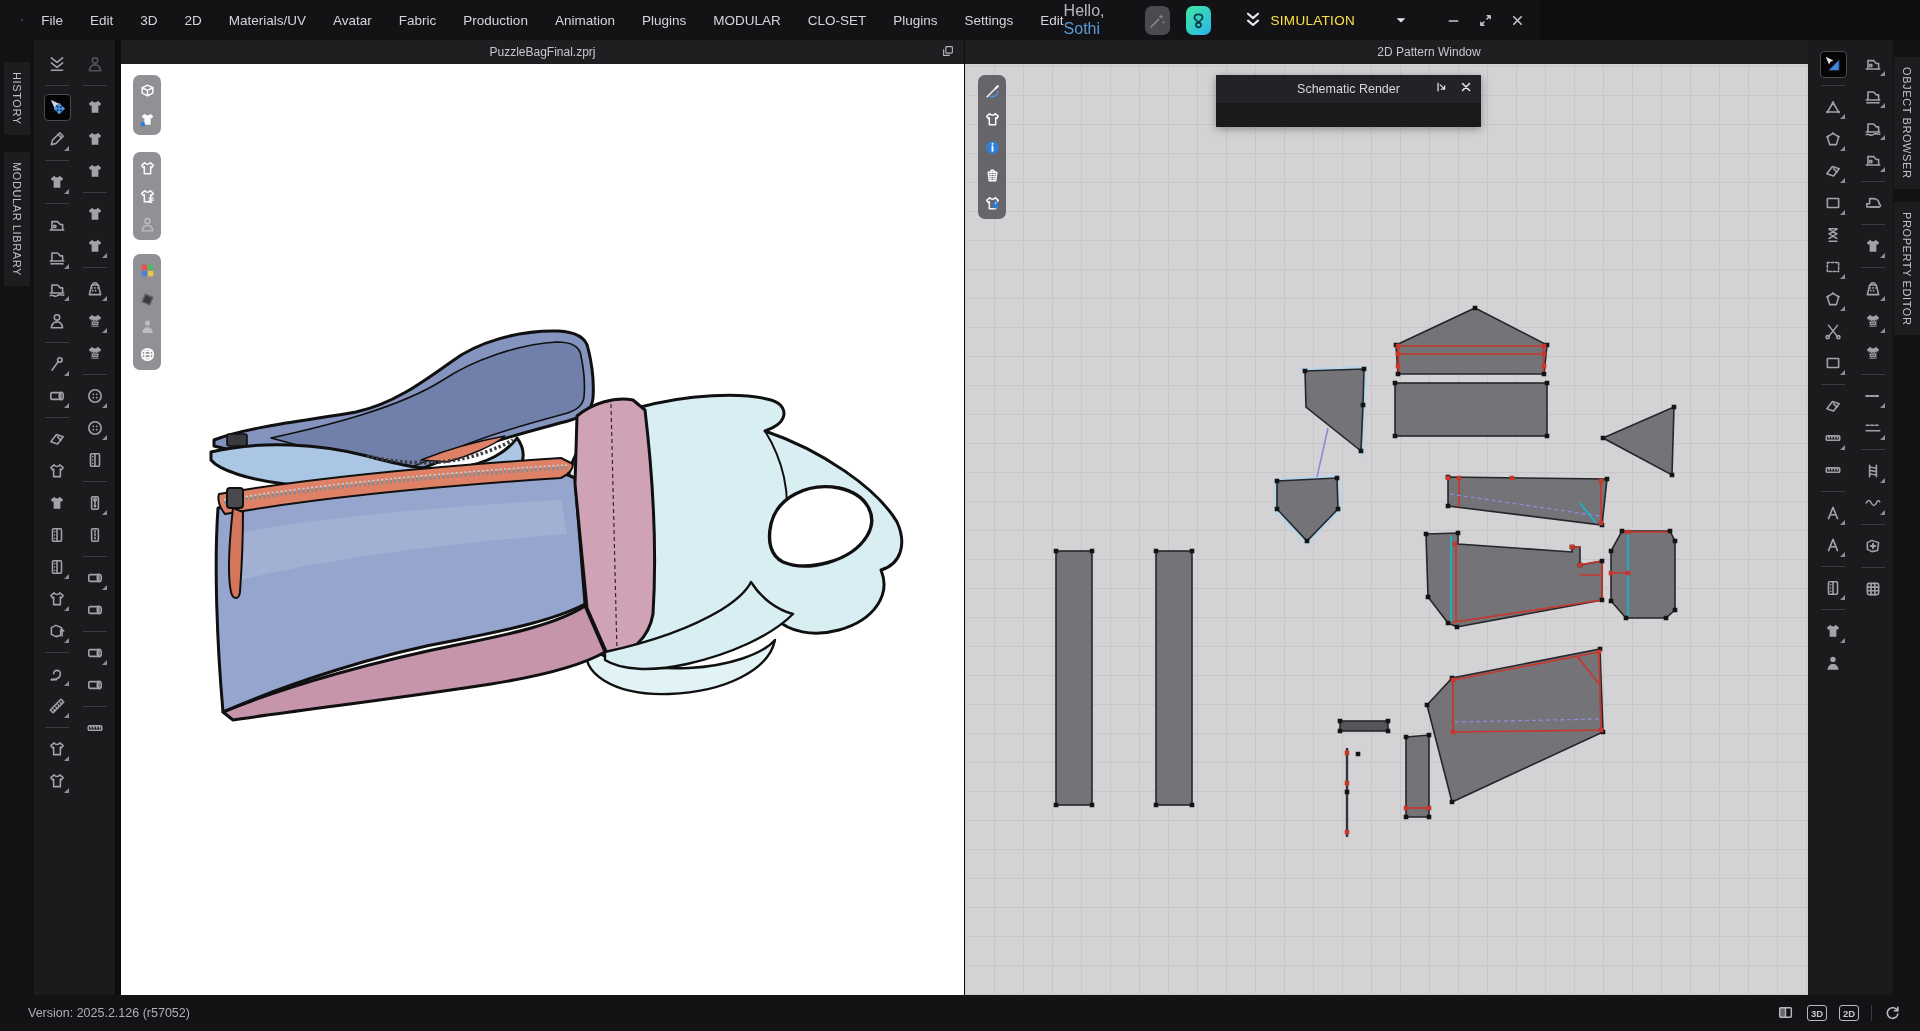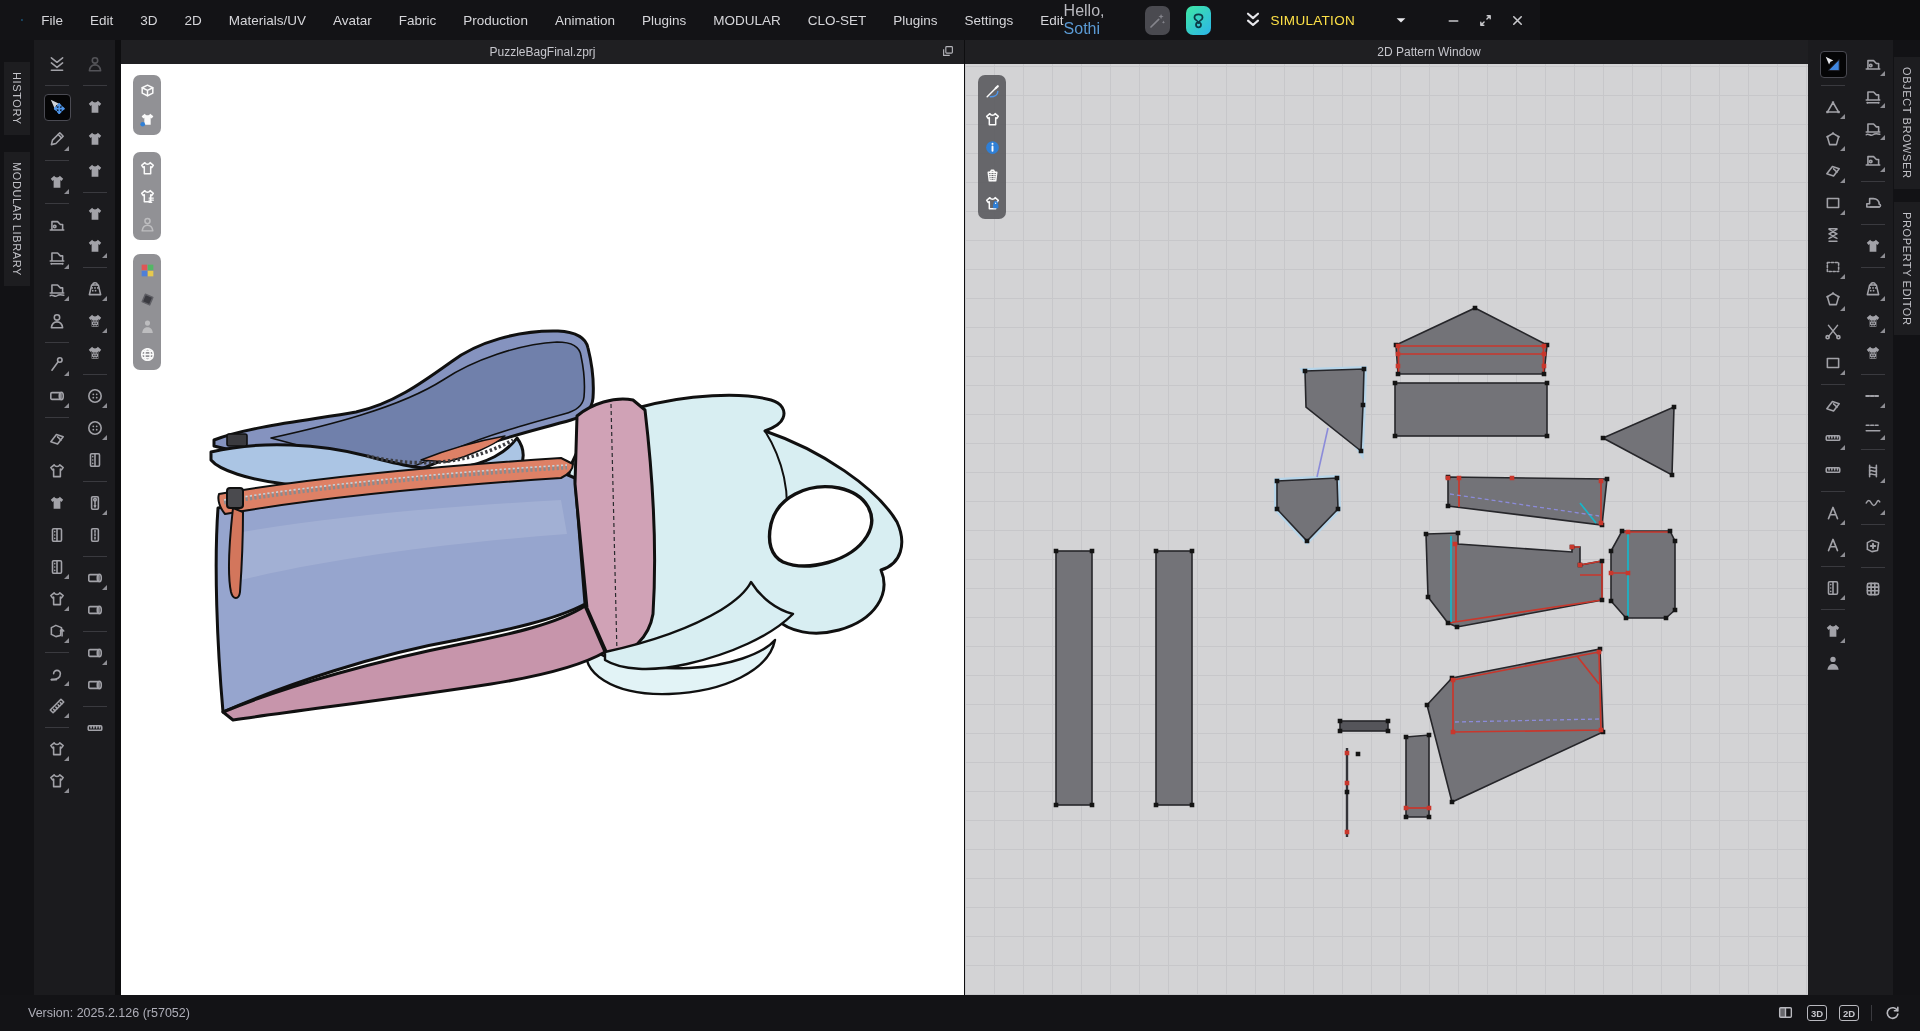--- a/index.html
+++ b/index.html
@@ -854,20 +854,35 @@
         </div>
         <div class="tool">
           <svg viewBox="0 0 16 16" fill="none" stroke="currentColor" stroke-width="1.4" stroke-linecap="round" stroke-linejoin="round">
             <path d="M5.5 2.5L2.5 5l1.5 2 1-.7V13h6V6.3l1 .7L13.5 5l-3-2.5c-.5 1-1.5 1.5-2.5 1.5s-2-.5-2.5-1.5z"></path>
             <rect x="8.5" y="8.5" width="5" height="4" rx=".8" fill="#2f7fd6" stroke="none"></rect>
             <path d="M9.7 8.5V7.6a1.3 1.3 0 0 1 2.6 0v.9" stroke="#2f7fd6"></path>
           </svg>
         </div>
       </div>
 
+    <div id="schematic">
+      <div id="schematic-title">
+        <span>Schematic Render</span>
+        <span class="pbtns">
+          <svg viewBox="0 0 16 16" fill="none" stroke="currentColor" stroke-width="1.4" stroke-linecap="round">
+              <path d="M3.5 3.5v9"></path>
+              <path d="M6 5.5l5 5M11 6.8V10.5H7.3"></path>
+            </svg>
+          <svg viewBox="0 0 16 16" fill="none" stroke="currentColor" stroke-width="1.8" stroke-linecap="round">
+              <path d="M4 4l8 8M12 4l-8 8"></path>
+            </svg>
+        </span>
+      </div>
+      <div id="schematic-body"></div>
+    </div>
   </div>
 </div>
 
 <div id="statusbar">
   <span id="version">Version: 2025.2.126 (r57052)</span>
   <div id="status-right">
     <span class="sicon"><svg viewBox="0 0 16 16" fill="none" stroke="currentColor" stroke-width="1.3">
           <rect x="2.5" y="3.5" width="11" height="9" rx="1"></rect>
           <path d="M8 3.5v9"></path>
           <rect x="2.5" y="3.5" width="5.5" height="9" fill="currentColor" stroke="none" opacity=".5"></rect>

